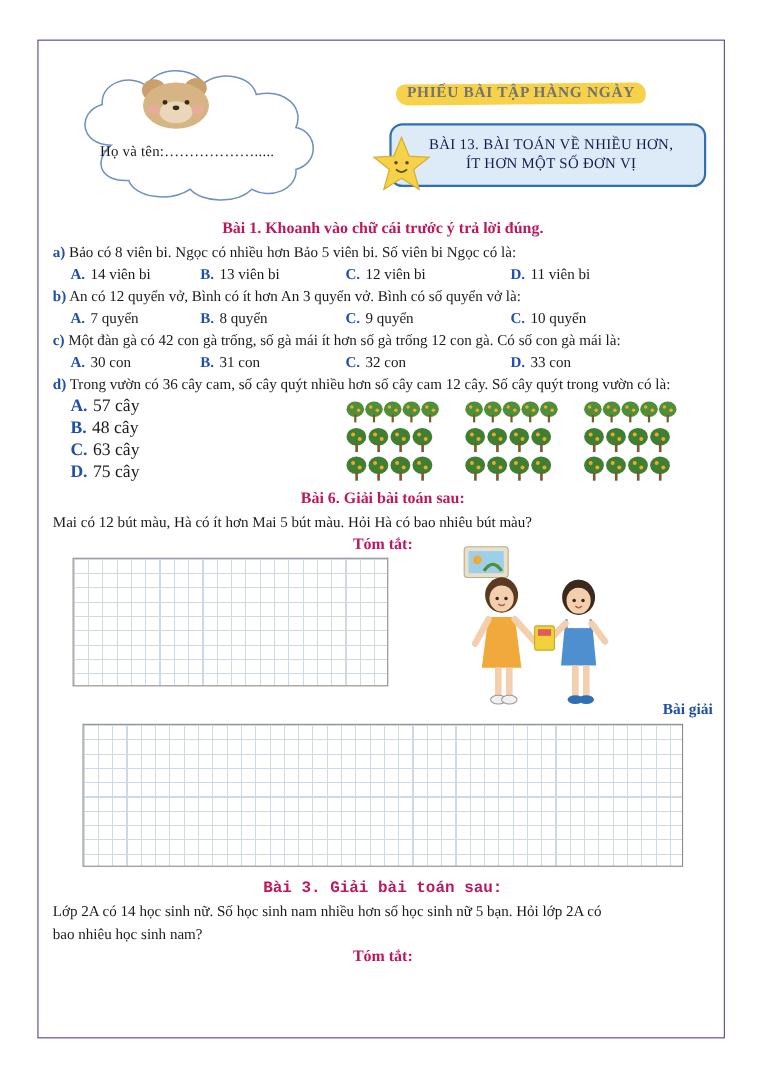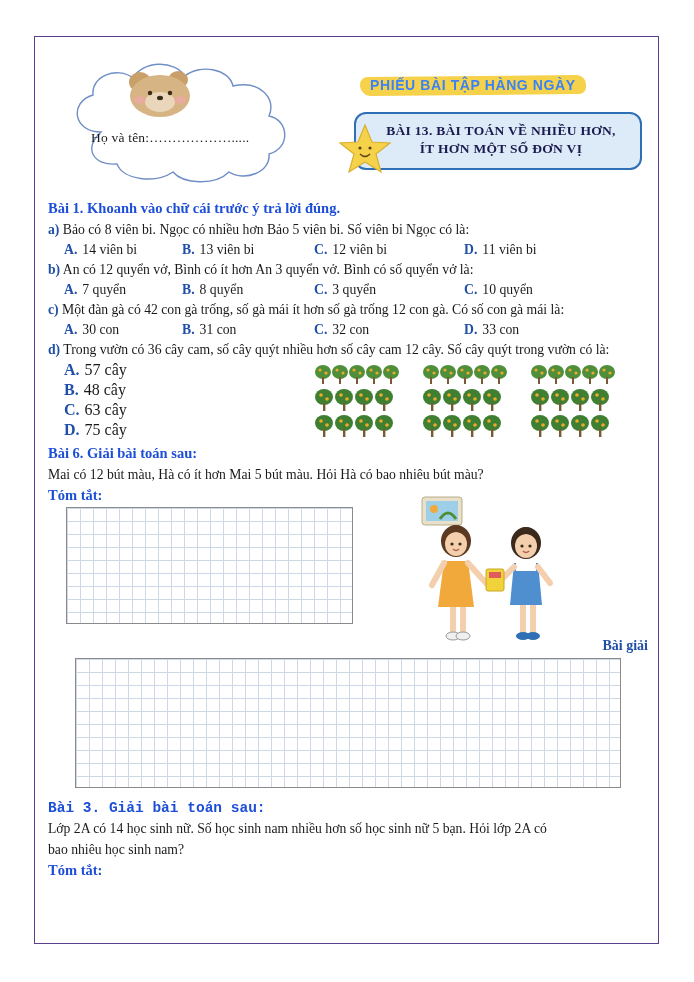--- a/index.html
+++ b/index.html
@@ -54,25 +54,25 @@
   }
 
   .title-wrap{
     position:absolute;
     left:300px;top:22px;
     width:300px;
   }
   .hl-title{
     position:relative;
     display:inline-block;
-    font-family:Liberation Sans, sans-serif;
+    font-family:Liberation Serif, serif;
     font-weight:bold;
     font-size:14px;
     letter-spacing:.6px;
-    color:#3b82f6;
+    color:#737373;
     padding:3px 10px 4px 10px;
     margin-left:12px;
   }
   .hl-title:before{
     content:"";
     position:absolute;
     left:0;right:0;top:2px;bottom:2px;
     background:#f6d24a;
     border-radius:10px 12px 9px 14px;
     z-index:-1;
@@ -83,38 +83,39 @@
     left:306px;top:60px;
     width:288px;height:58px;
     border:2px solid #2f6fb5;
     border-radius:12px;
     background:#ddeaf7;
     box-sizing:border-box;
   }
   .bai-box-inner{
     padding:8px 24px 0 30px;
     text-align:center;
-    font-weight:bold;
+    font-weight:normal;
     font-size:13.5px;
     color:#1a1a4f;
     line-height:1.35;
     letter-spacing:.3px;
   }
   .star{
     position:absolute;
     left:-18px;top:8px;
     width:54px;height:54px;
   }
 
   
   .q-head{
-    color:#1d4ed8;
+    color:#be185d;
     font-weight:bold;
     font-size:14.5px;
     margin:6px 0 3px 0;
+    text-align:center;
   }
   .line{
     font-size:13.7px;
     line-height:1.45;
     margin:1px 0;
   }
   .lbl{font-weight:bold;color:#1f4fa8;}
   .opt-row{
     display:flex;
     font-size:13.7px;
@@ -265,21 +266,21 @@
       <div class="opt opt-a">
         <span class="k">A.</span>
         <span>7 quyển</span>
       </div>
       <div class="opt opt-b">
         <span class="k">B.</span>
         <span>8 quyển</span>
       </div>
       <div class="opt opt-c">
         <span class="k">C.</span>
-        <span>3 quyển</span>
+        <span>9 quyển</span>
       </div>
       <div class="opt opt-d">
         <span class="k">C.</span>
         <span>10 quyển</span>
       </div>
     </div>
 
     <div class="line">
       <span class="lbl">c)</span>
       <span>Một đàn gà có 42 con gà trống, số gà mái ít hơn số gà trống 12 con gà. Có số con gà mái là:</span>

